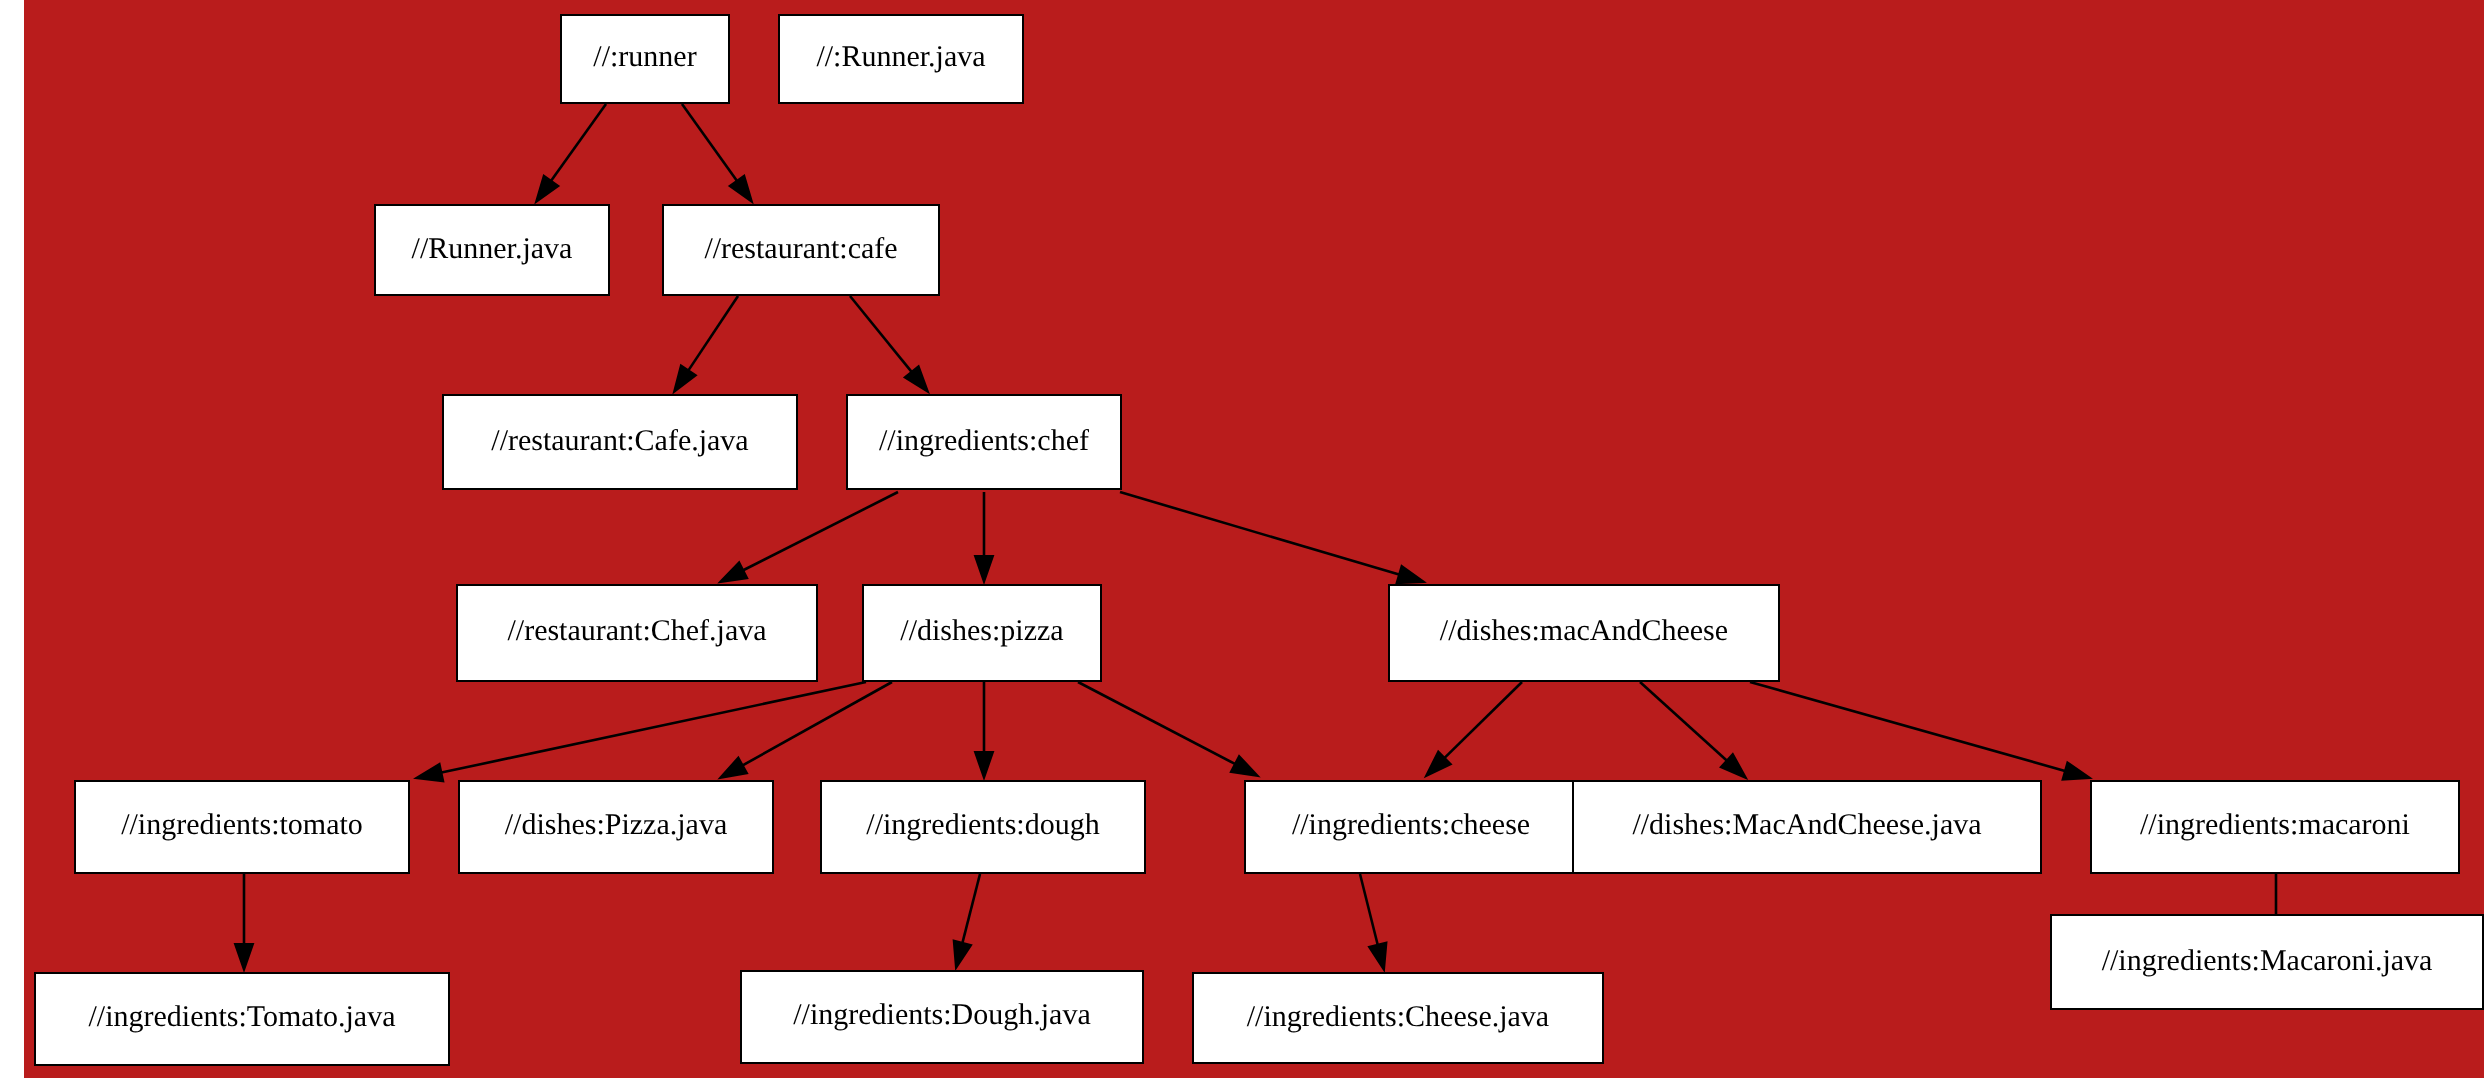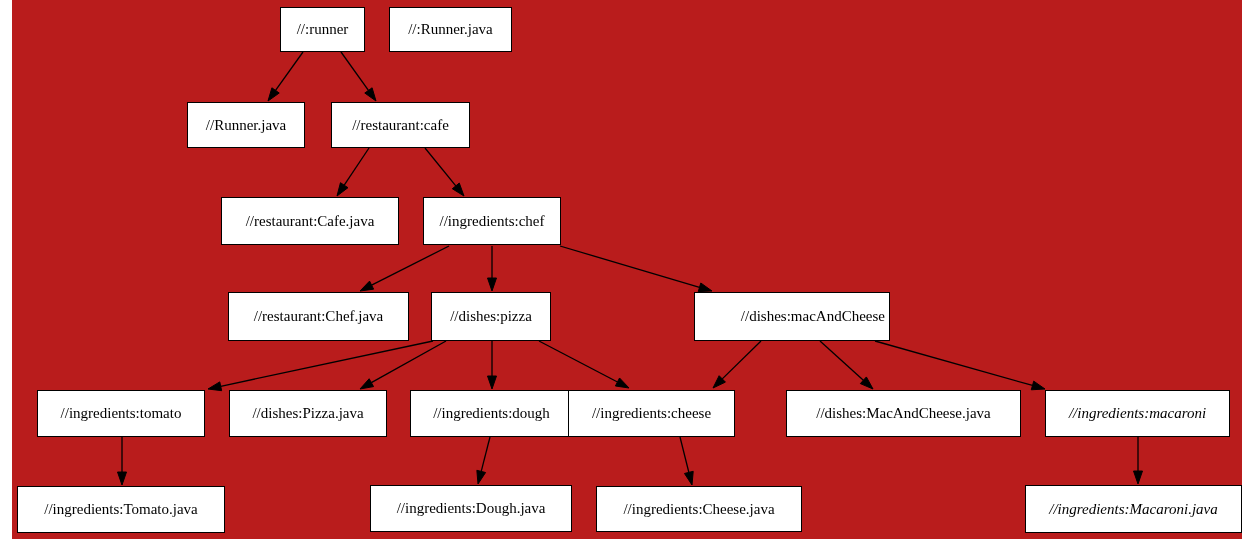--- a/index.html
+++ b/index.html
@@ -110,47 +110,47 @@
       </div>
       <div class="graph-node" style="left: 411px; top: 197px; width: 138px; height: 48px;">
         <span class="node-label">//ingredients:chef</span>
       </div>
       <div class="graph-node" style="left: 216px; top: 292px; width: 181px; height: 49px;">
         <span class="node-label">//restaurant:Chef.java</span>
       </div>
       <div class="graph-node" style="left: 419px; top: 292px; width: 120px; height: 49px; text-align: right;">
         <span class="node-label">//dishes:pizza</span>
       </div>
-      <div class="graph-node" style="left: 682px; top: 292px; width: 196px; height: 49px; justify-content: flex-end;">
+      <div class="graph-node" style="left: 682px; top: 292px; width: 196px; height: 49px;">
         <span class="node-label">//dishes:macAndCheese</span>
       </div>
       <div class="graph-node" style="left: 25px; top: 390px; width: 168px; height: 47px;">
         <span class="node-label">//ingredients:tomato</span>
       </div>
       <div class="graph-node" style="left: 217px; top: 390px; width: 158px; height: 47px;">
         <span class="node-label">//dishes:Pizza.java</span>
       </div>
       <div class="graph-node" style="left: 398px; top: 390px; width: 163px; height: 47px;">
         <span class="node-label">//ingredients:dough</span>
       </div>
-      <div class="graph-node" style="left: 556px; top: 390px; width: 167px; height: 47px;">
+      <div class="graph-node" style="left: 610px; top: 390px; width: 167px; height: 47px;">
         <span class="node-label">//ingredients:cheese</span>
       </div>
       <div class="graph-node" style="left: 774px; top: 390px; width: 235px; height: 47px;">
         <span class="node-label">//dishes:MacAndCheese.java</span>
       </div>
-      <div class="graph-node" style="left: 1033px; top: 390px; width: 185px; height: 47px; font-style: italic;">
+      <div class="graph-node" style="left: 1033px; top: 390px; width: 185px; height: 47px;">
         <span class="node-label">//ingredients:macaroni</span>
       </div>
       <div class="graph-node" style="left: 5px; top: 486px; width: 208px; height: 47px;">
         <span class="node-label">//ingredients:Tomato.java</span>
       </div>
       <div class="graph-node" style="left: 358px; top: 485px; width: 202px; height: 47px;">
         <span class="node-label">//ingredients:Dough.java</span>
       </div>
       <div class="graph-node" style="left: 584px; top: 486px; width: 206px; height: 46px;">
         <span class="node-label">//ingredients:Cheese.java</span>
       </div>
-      <div class="graph-node" style="left: 1013px; top: 485px; width: 217px; height: 48px; font-style: italic;">
+      <div class="graph-node" style="left: 1013px; top: 457px; width: 217px; height: 48px;">
         <span class="node-label">//ingredients:Macaroni.java</span>
       </div>
     </div>
 </div>
 
 </body></html>

